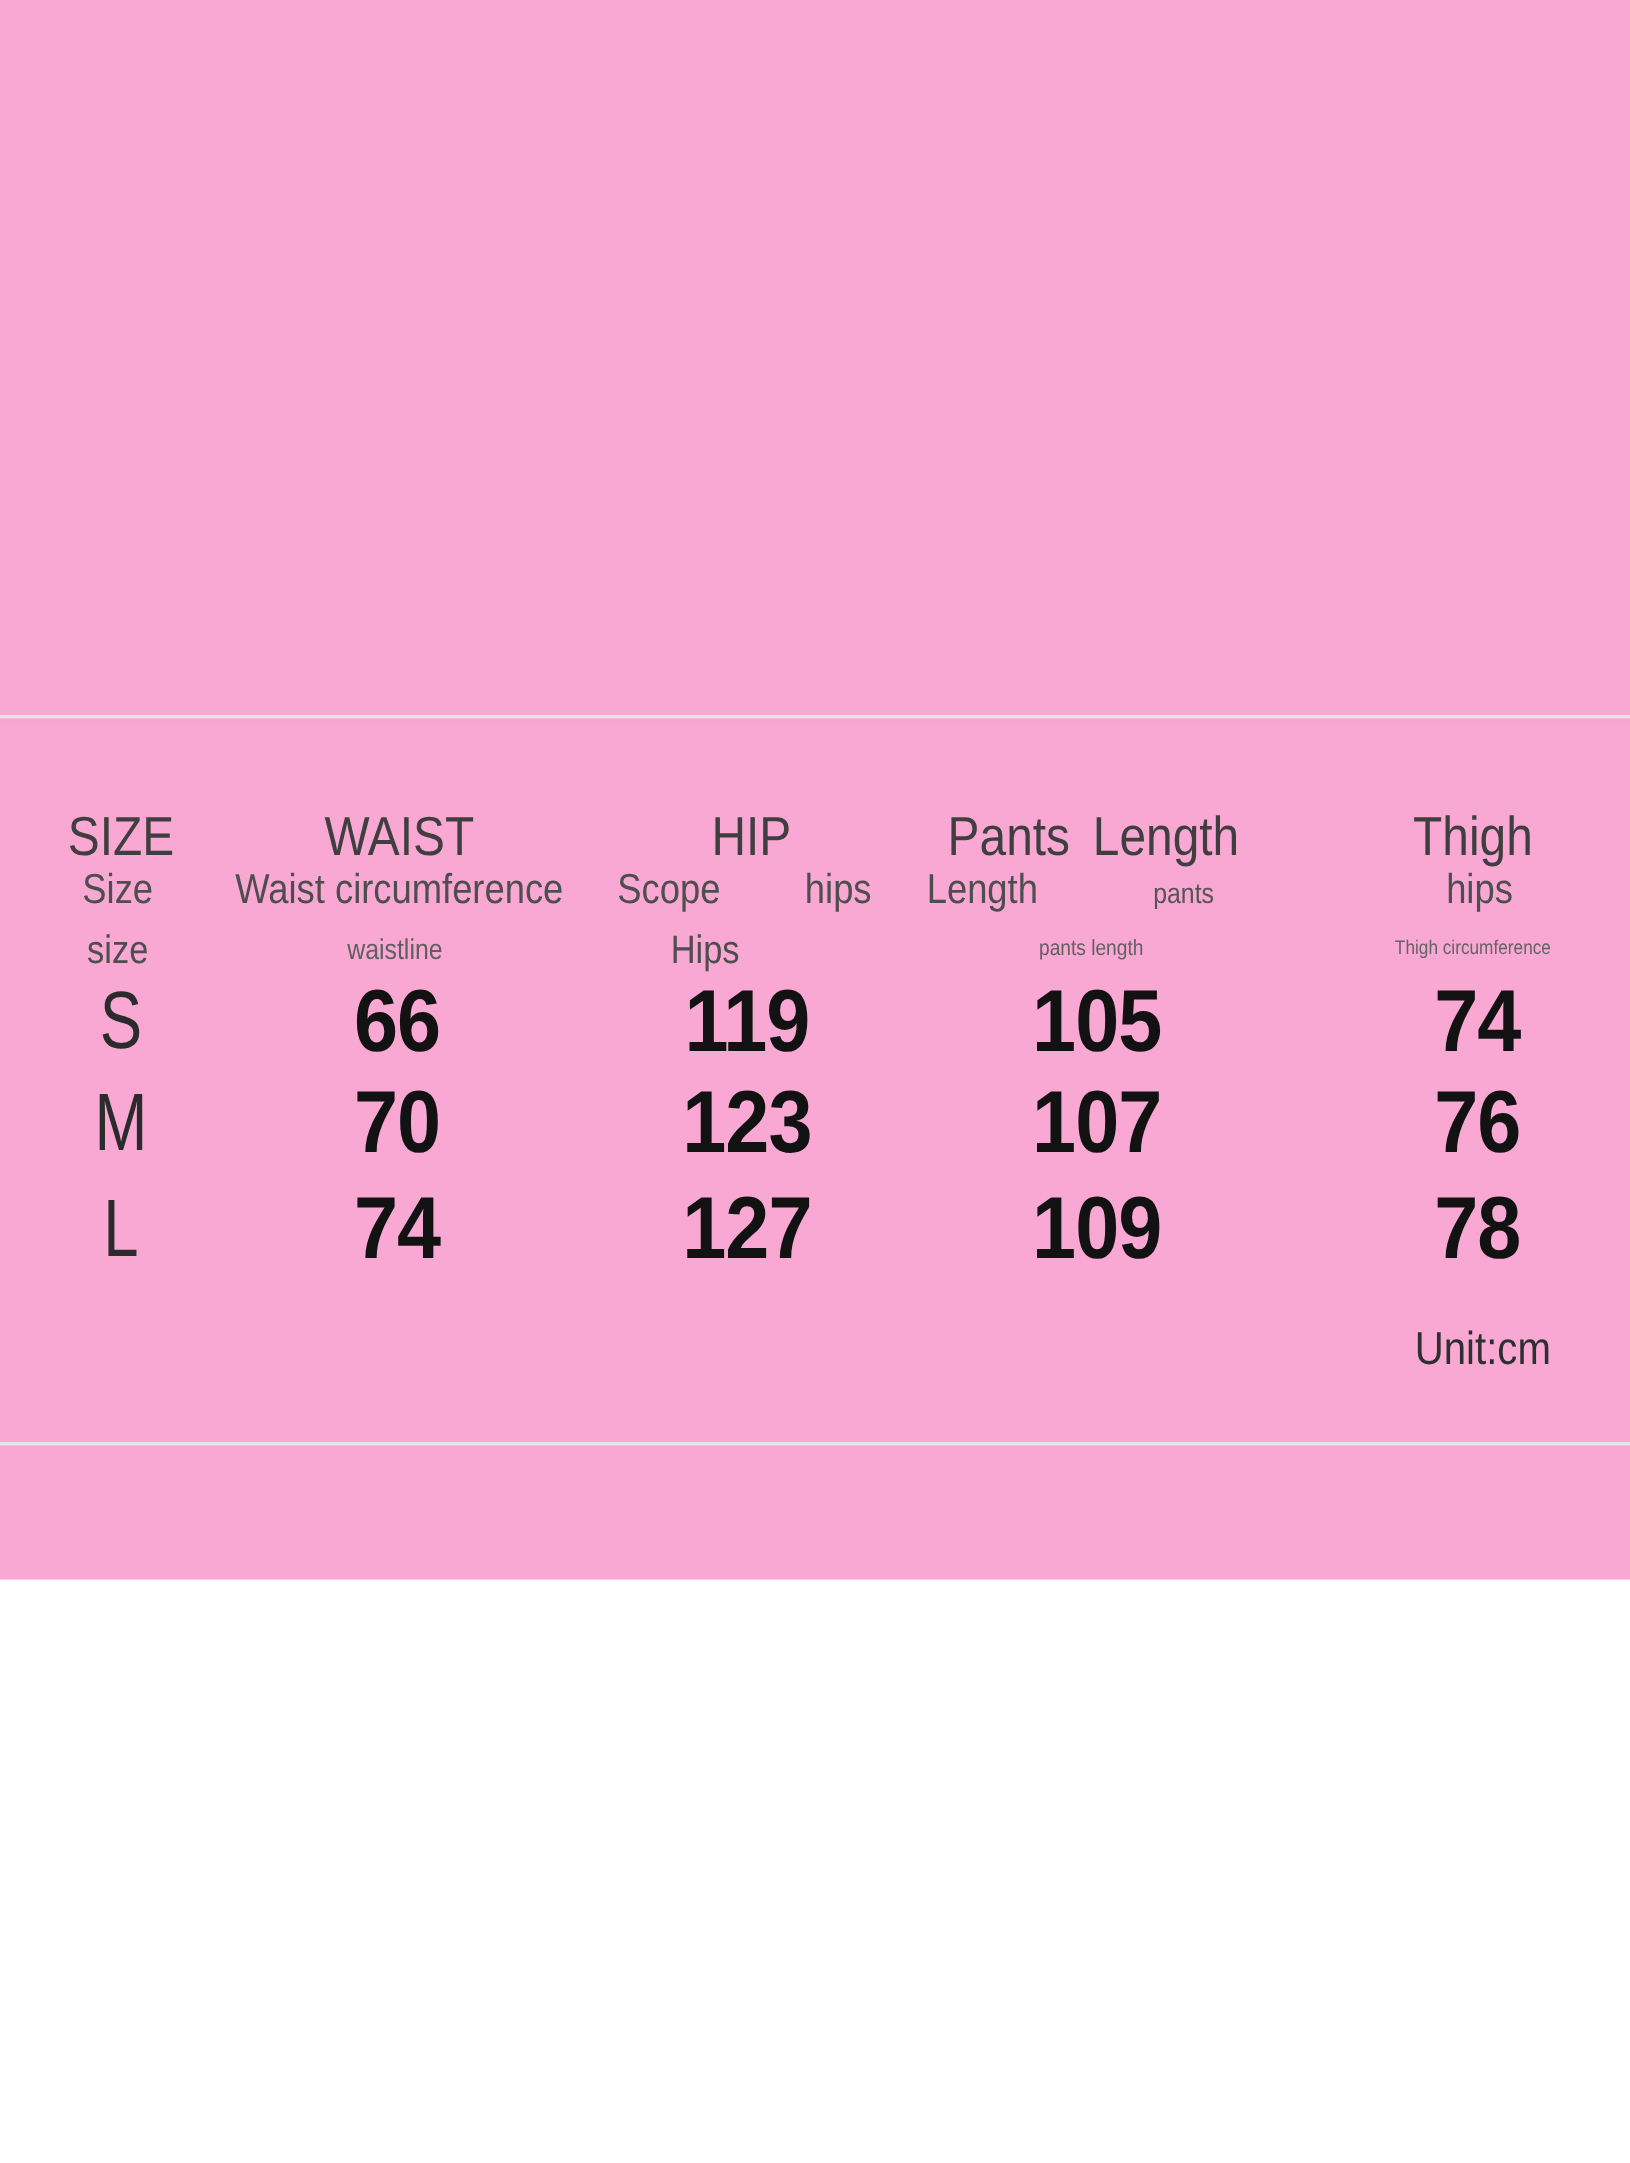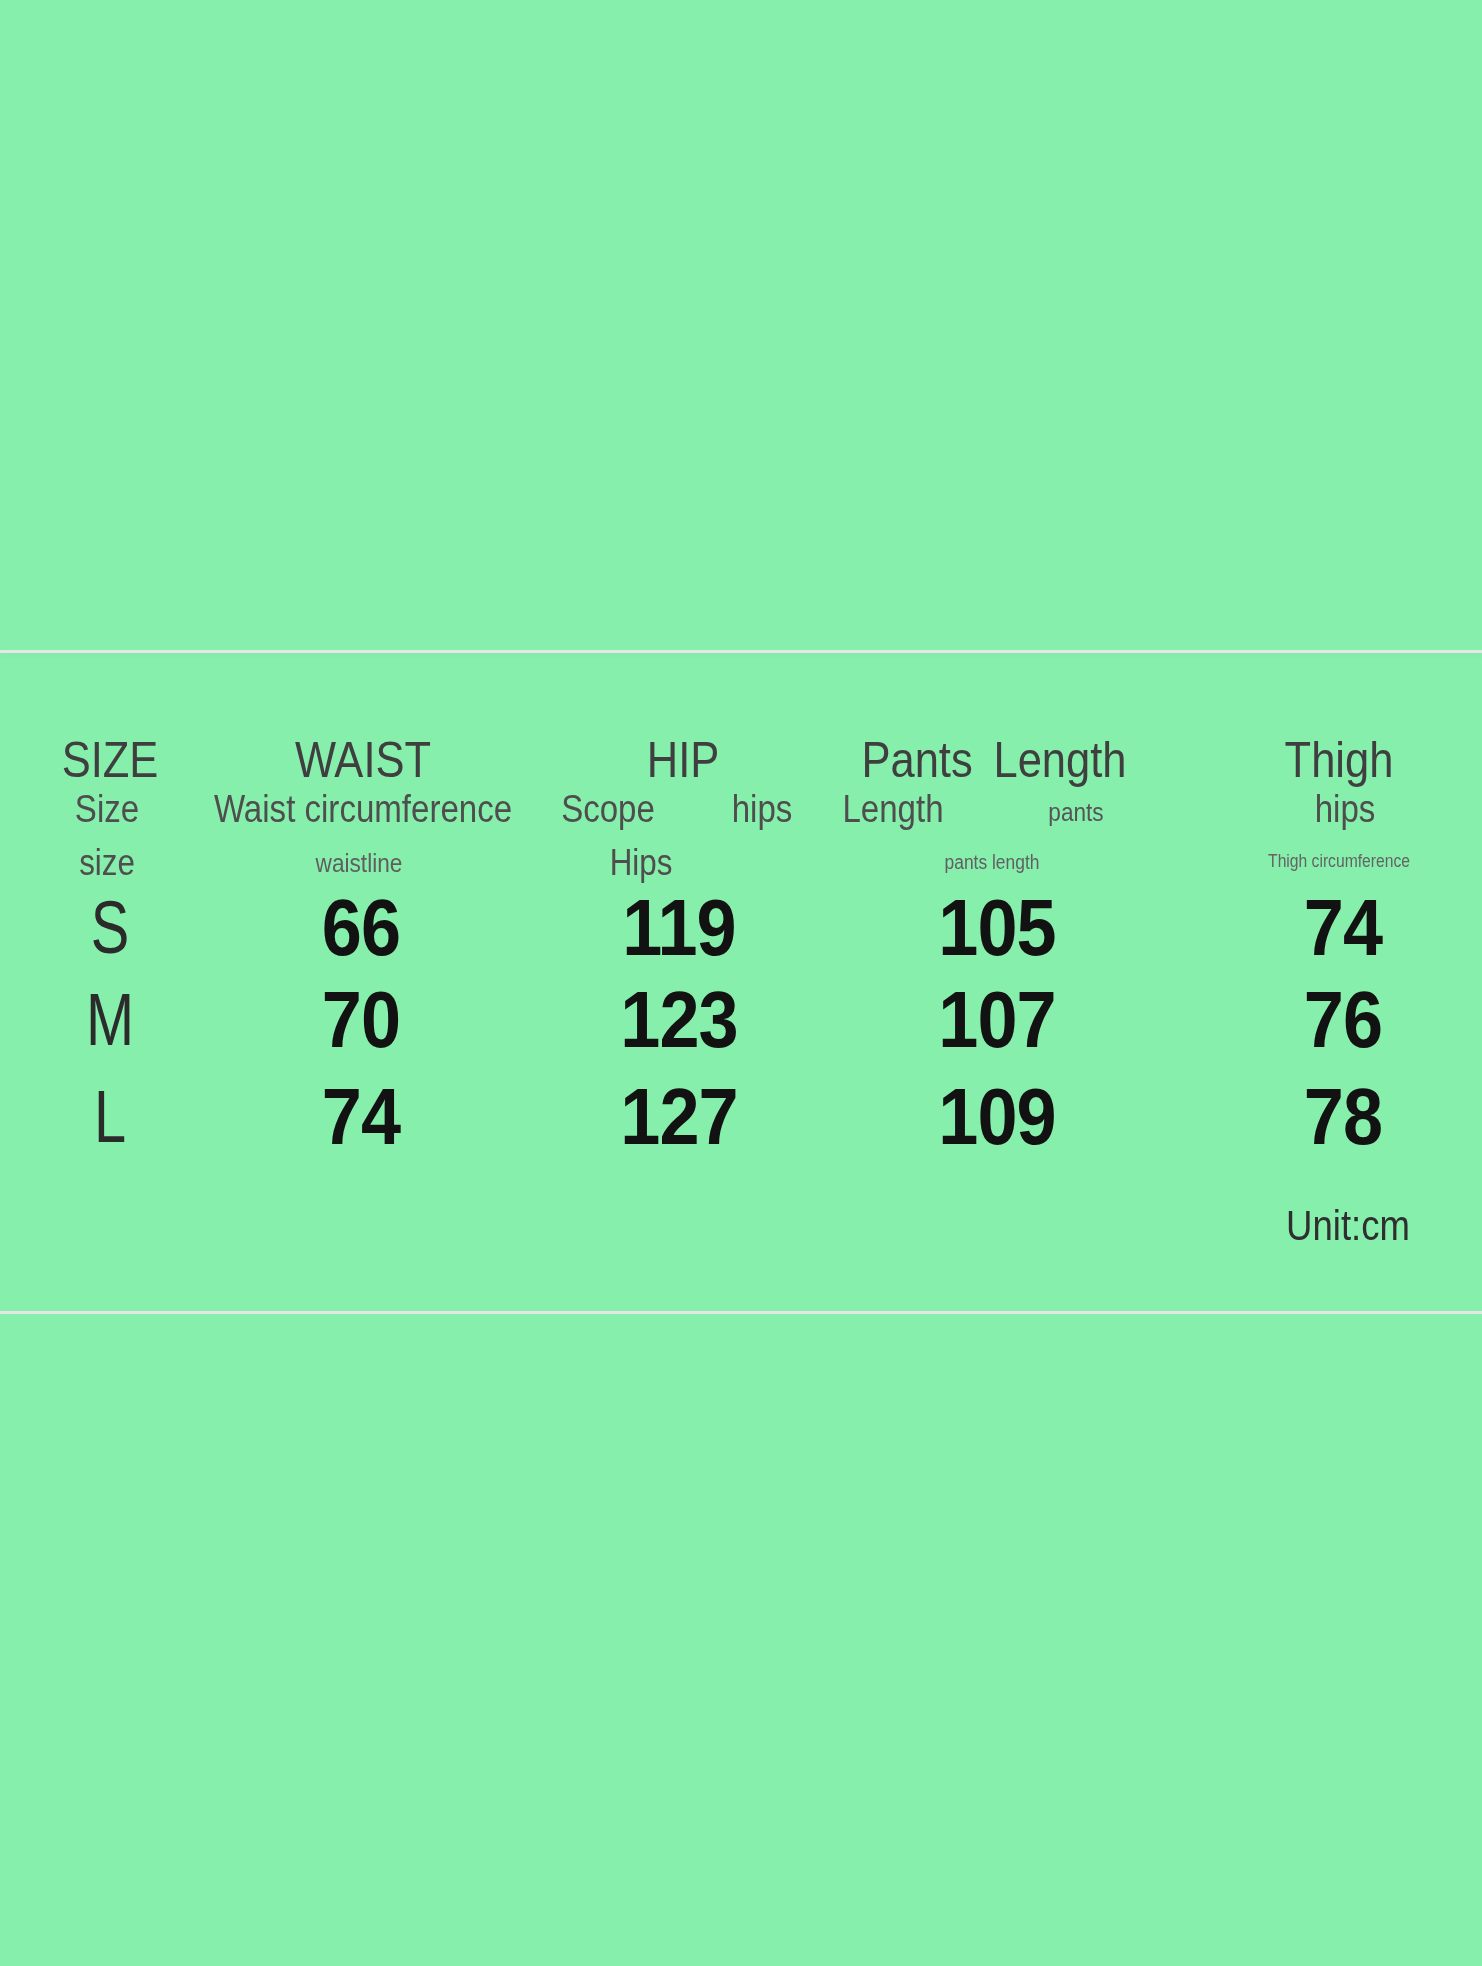--- a/index.html
+++ b/index.html
@@ -7,22 +7,22 @@
     padding: 0;
     width: 1482px;
     height: 1966px;
     background: #ffffff;
     overflow: hidden;
     font-family: "Liberation Sans", sans-serif;
   }
   #canvas {
     position: relative;
     width: 1482px;
-    height: 1966px;
-    background: #86efac;
+    height: 1436px;
+    background: #f9a8d4;
   }
   .divider {
     position: absolute;
     left: 0;
     width: 100%;
     height: 3px;
     background: #e6e6e6;
   }
   .divider.top { top: 650px; box-shadow: 0 3px 5px rgba(0,0,0,0.03); }
   .divider.bottom { top: 1311px; }

